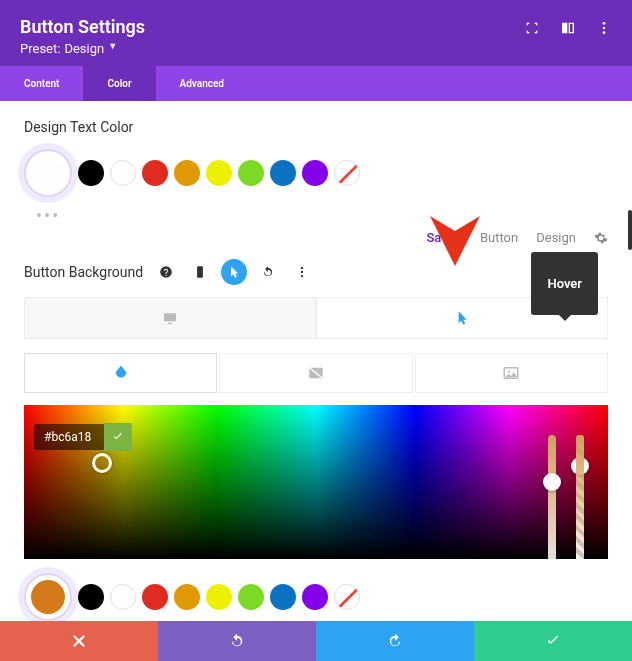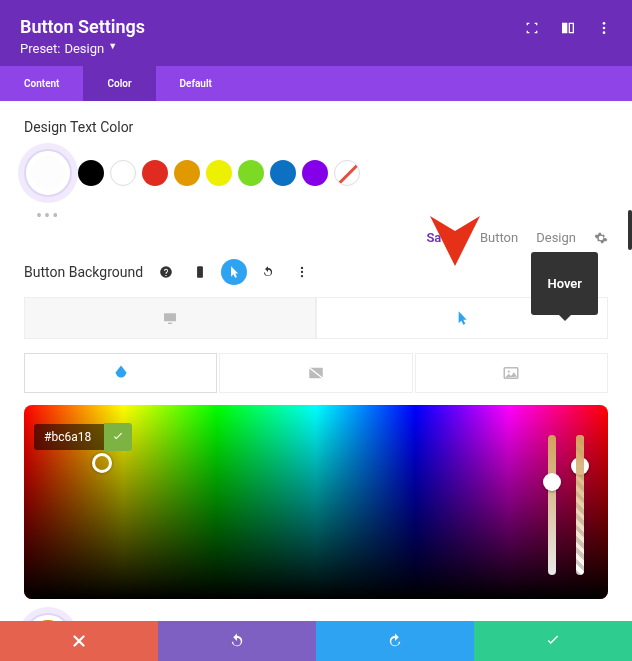--- a/index.html
+++ b/index.html
@@ -49,21 +49,21 @@
   .dtab.white { background:#fff; }
   .dtab svg { width:16px; height:16px; fill:#bbb; }
   .dtab.active svg { fill:#2ea3f2; }
 
   .bg-type-tabs { display:flex; gap:2px; margin-bottom:12px; }
   .btab { flex:1; height:40px; border:1px solid #eee; display:flex; align-items:center; justify-content:center; background:#fff; cursor:pointer; }
   .btab svg { width:18px; height:18px; fill:#bbb; }
   .btab.active { border-color:#ddd; }
   .btab.active svg { fill:#2ea3f2; }
 
-  .picker { position:relative; width:100%; height:194px; border-radius:8px; overflow:hidden; }
+  .picker { position:relative; width:100%; height:154px; border-radius:0; overflow:hidden; }
   .picker-canvas { position:absolute; inset:0; background: linear-gradient(to bottom, rgba(0,0,0,0) 0%, #000 100%), linear-gradient(to right, #ff0000 0%, #ffff00 17%, #00ff00 33%, #00ffff 50%, #0000ff 67%, #ff00ff 83%, #ff0000 100%); }
   .hex-chip { position:absolute; top:18px; left:10px; display:flex; align-items:center; }
   .hex-input { background:rgba(0,0,0,0.55); color:#fff; border:none; font-size:12px; padding:6px 10px; border-radius:3px 0 0 3px; width:70px; }
   .hex-ok { width:28px; height:28px; background:#7cb342; display:flex; align-items:center; justify-content:center; border-radius:0 3px 3px 0; cursor:pointer; }
   .hex-ok svg { width:14px; height:14px; fill:#fff; }
   .cursor-ring { position:absolute; width:20px; height:20px; border:3px solid #fff; border-radius:50%; top:48px; left:68px; box-shadow:0 0 3px rgba(0,0,0,0.4); }
 
   .slider { position:absolute; right:30px; top:30px; width:8px; height:140px; border-radius:4px; }
   .slider.hue { right:52px; background: linear-gradient(to bottom, #d2a05c 0%, #e8e8e8 100%); }
   .slider.alpha { right:24px; background: repeating-linear-gradient(45deg,#ccc 0 4px,#fff 4px 8px); }
@@ -121,21 +121,21 @@
           <circle cx="12" cy="12" r="2"></circle>
           <circle cx="12" cy="19" r="2"></circle>
         </svg>
     </div>
   </div>
 </div>
 
 <div class="tabs">
   <div class="tab">Content</div>
   <div class="tab active">Color</div>
-  <div class="tab">Default</div>
+  <div class="tab">Advanced</div>
 </div>
 
 <div class="content">
 
   <div class="section-label">Design Text Color</div>
 
   <div class="swatch-row">
     <div class="swatch-big">
       <div class="swatch-big-inner"></div>
     </div>

